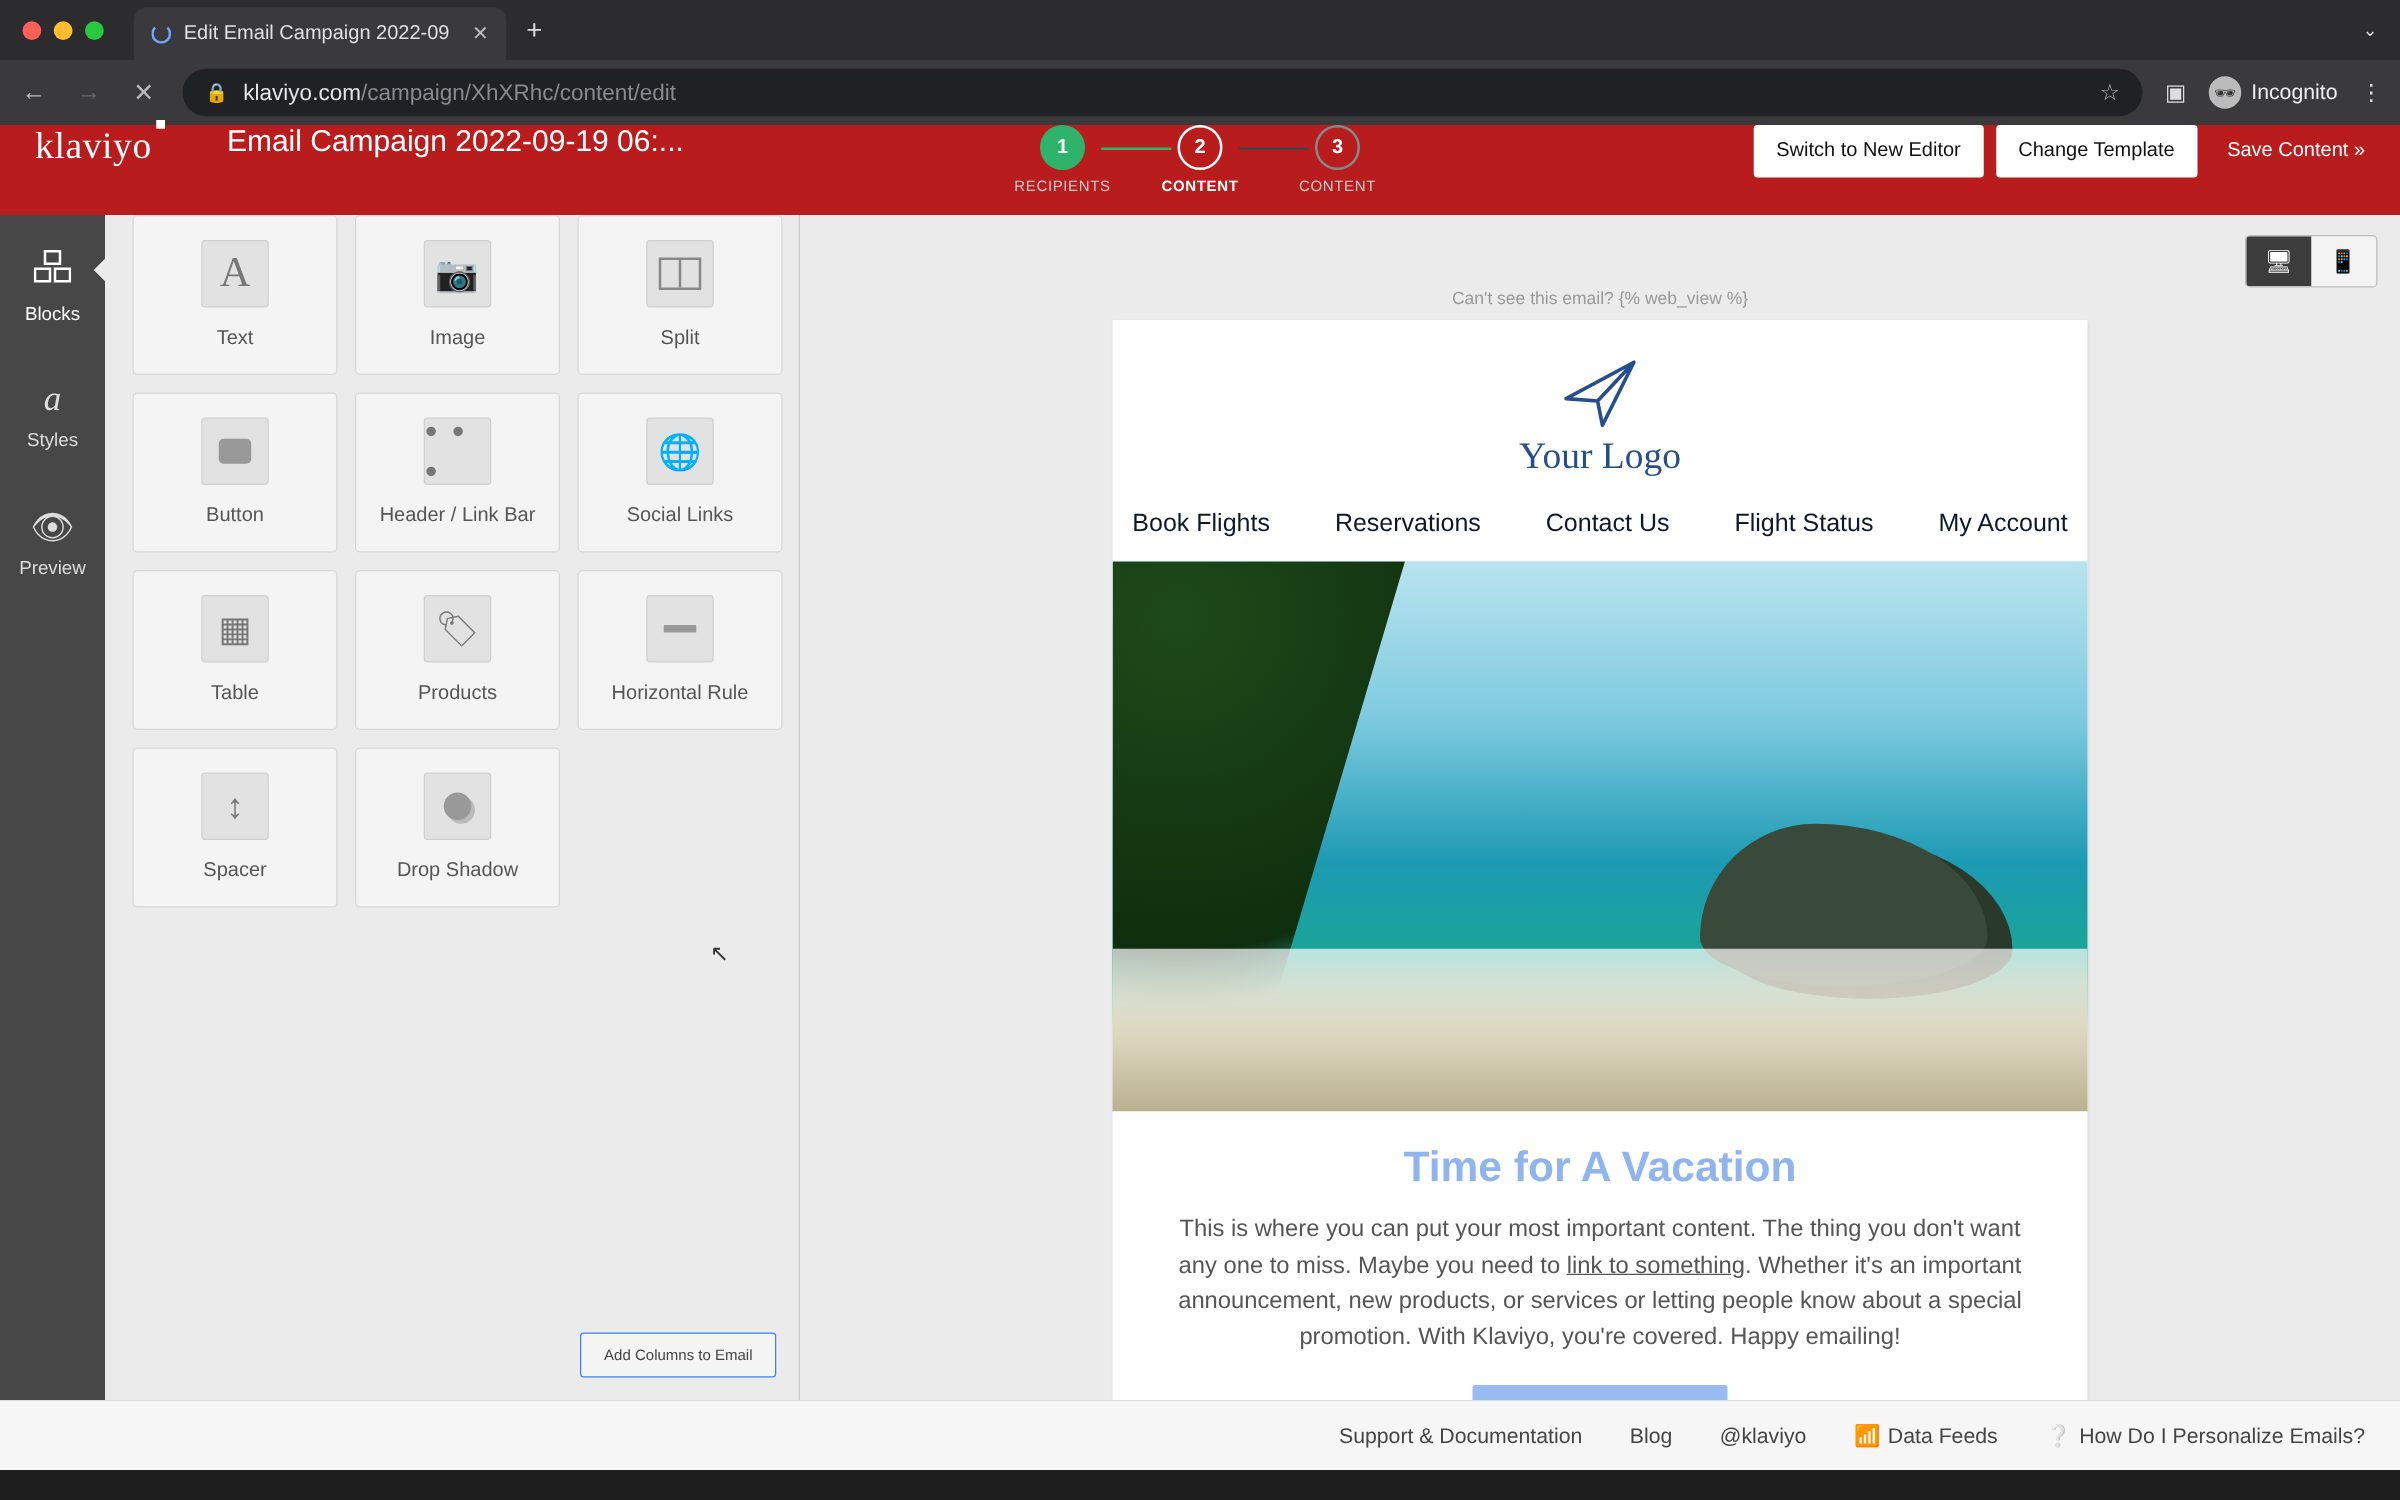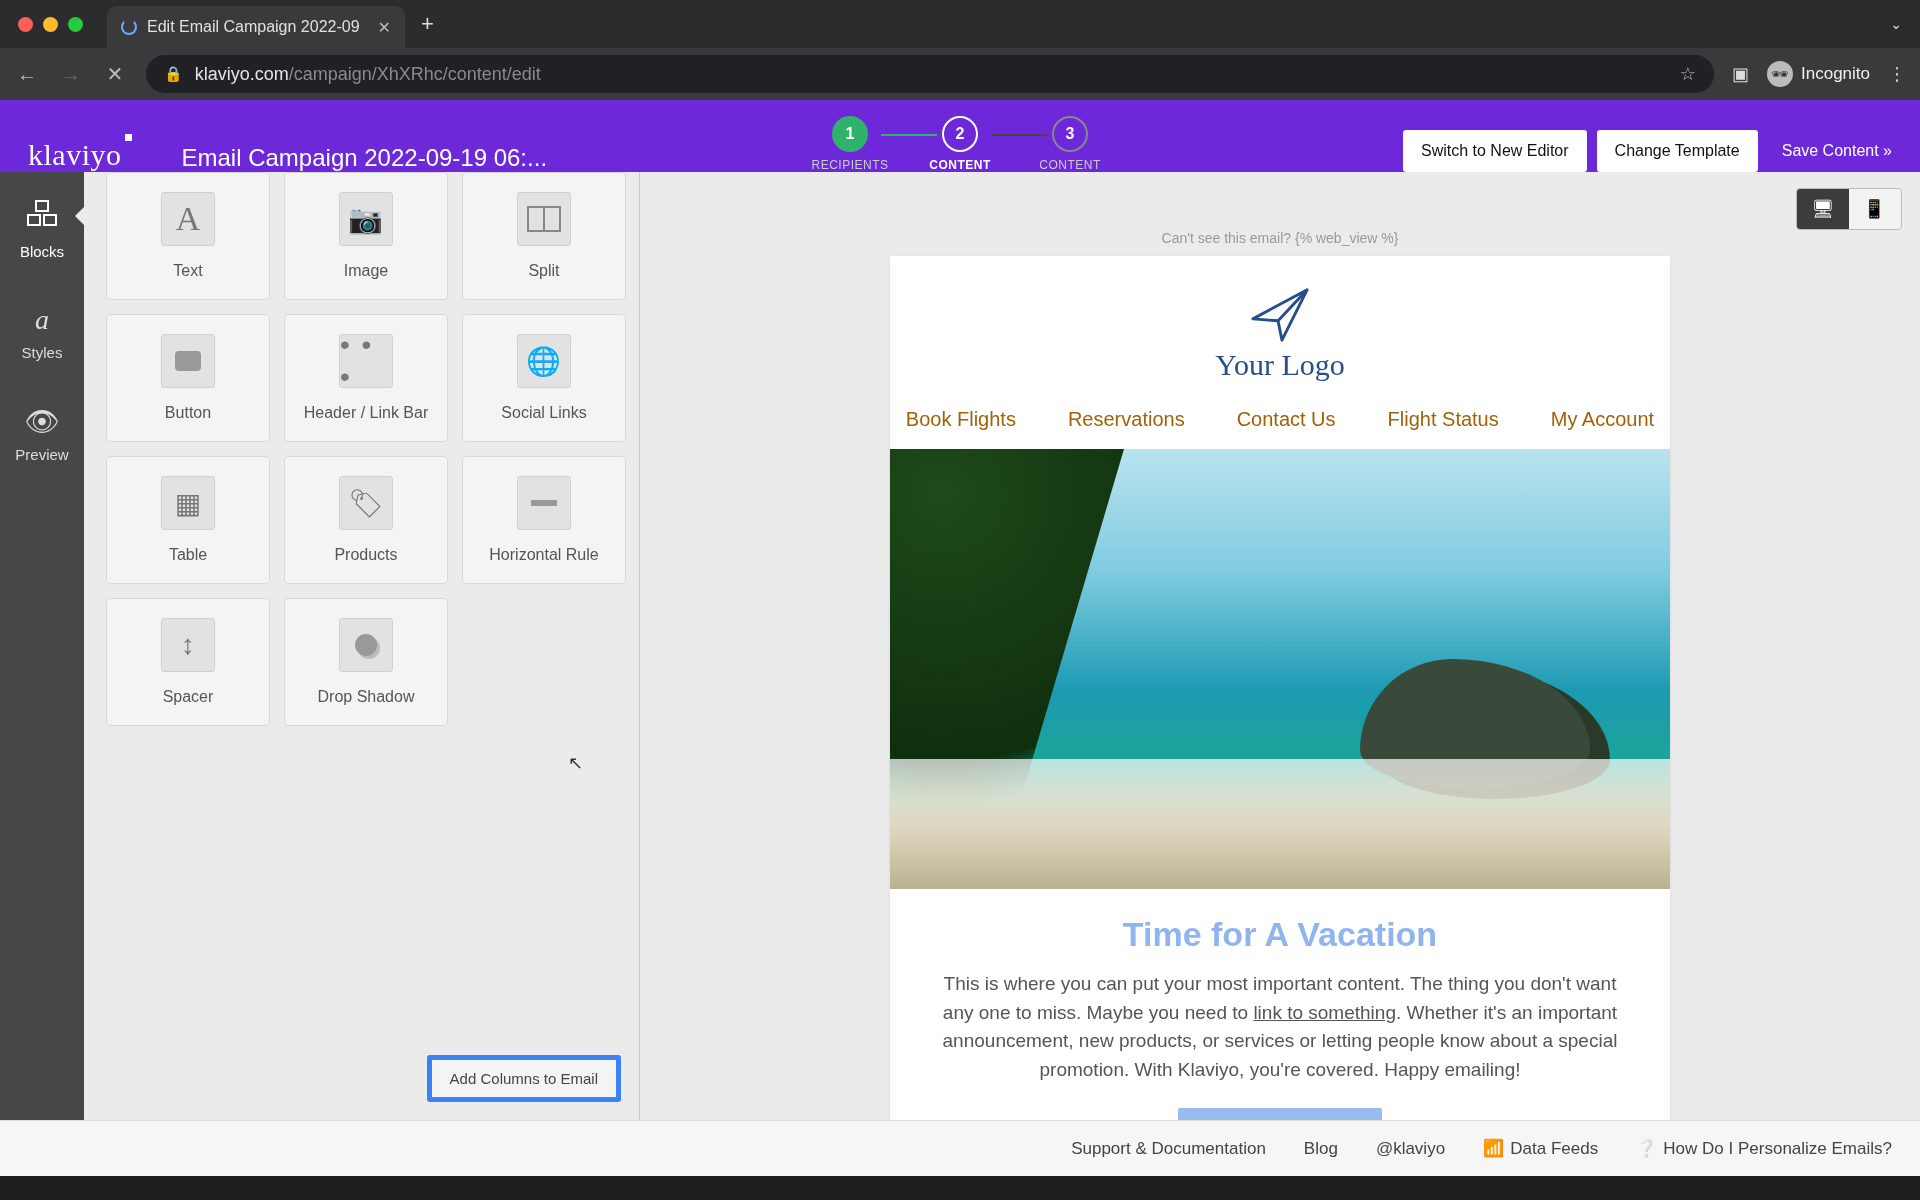--- a/index.html
+++ b/index.html
@@ -25,21 +25,21 @@
   .omnibox .lock { color: #ccc; font-size: 15px; }
   .omnibox .url-path { color: #8a8a8a; }
   .omnibox .url-host { color: #e4e4e4; }
   .omnibox .star { margin-left: auto; color: #bbb; font-size: 18px; }
   .url-right { display: flex; align-items: center; gap: 18px; }
   .url-right .ext, .url-right .dots { color: #ddd; font-size: 18px; }
   .incognito { display: flex; align-items: center; gap: 8px; color: #eee; font-size: 17px; }
   .incognito .badge { width: 26px; height: 26px; background: #bbb; border-radius: 50%; display: flex; align-items: center; justify-content: center; color: #333; font-size: 14px; }
 
   
-  .app-header { background: #6d28d9; height: 72px; display: flex; align-items: flex-end; padding: 0 28px; color: #fff; position: relative; }
+  .app-header { background: #b91c1c; height: 72px; display: flex; align-items: flex-start; padding: 0 28px; color: #fff; position: relative; }
   .klaviyo-logo { font-family: Georgia, serif; font-size: 30px; letter-spacing: .5px; position: relative; }
   .klaviyo-logo::after { content: ""; position: absolute; top: -4px; right: -10px; width: 7px; height: 7px; background: #fff; }
   .campaign-title { margin-left: 60px; font-size: 24px; font-weight: 500; }
   .steps { position: absolute; left: 50%; transform: translateX(-50%); display: flex; align-items: center; gap: 0; }
   .step { display: flex; flex-direction: column; align-items: center; width: 110px; }
   .step-line { position: absolute; top: 18px; width: 56px; height: 2px; background: #444; }
   .line1.done { background: #2fb36a; left: 86px; }
   .line2 { left: 196px; }
   .step-circle { width: 36px; height: 36px; border-radius: 50%; border: 2px solid #888; color: #fff; display: flex; align-items: center; justify-content: center; font-size: 16px; font-weight: 600; }
   .step-circle.done { background: #2fb36a; border-color: #2fb36a; }
@@ -58,35 +58,35 @@
   .rail-item.active::before { content: ""; position: absolute; right: -1px; top: 14px; width: 0; height: 0; border-top: 10px solid transparent; border-bottom: 10px solid transparent; border-right: 10px solid #ebebeb; }
   .rail-icon { font-size: 28px; margin-bottom: 8px; }
 
   .blocks-panel { width: 556px; background: #ebebeb; display: flex; flex-direction: column; border-right: 1px solid #c9c9c9; position: relative; }
   .panel-title { font-size: 24px; font-weight: 600; color: #333; padding: 22px 24px 18px; position: relative; }
   .block-grid { display: grid; grid-template-columns: repeat(3, 164px); gap: 14px; padding: 0 22px; }
   .block { background: #f4f4f4; border: 1px solid #d8d8d8; border-radius: 4px; height: 128px; display: flex; flex-direction: column; align-items: center; justify-content: center; cursor: grab; }
   .block-icon { width: 54px; height: 54px; background: #e2e2e2; border: 1px solid #d0d0d0; border-radius: 3px; display: flex; align-items: center; justify-content: center; color: #777; font-size: 28px; margin-bottom: 16px; }
   .block-label { font-size: 16px; color: #555; font-weight: 500; }
   .add-columns { margin: auto 18px 18px auto; }
-  .add-columns button { background: #f4f4f4; border: 5px solid #3b82f6; border-radius: 3px; padding: 10px 18px; font-size: 15px; color: #444; cursor: pointer; font-weight: 500; margin-top: 47px; }
+  .add-columns button { background: #f4f4f4; border: 1px solid #3b82f6; border-radius: 3px; padding: 10px 18px; font-size: 12px; color: #444; cursor: pointer; font-weight: 500; margin-top: 47px; }
 
   .canvas { flex: 1; display: flex; flex-direction: column; align-items: center; position: relative; overflow: hidden; }
   .view-toggle { position: absolute; top: 16px; right: 18px; display: flex; border: 1px solid #bcbcbc; border-radius: 4px; overflow: hidden; background: #f3f3f3; }
   .view-toggle button { width: 52px; height: 40px; border: none; background: transparent; color: #555; font-size: 18px; display: flex; align-items: center; justify-content: center; cursor: pointer; }
   .view-toggle button.active { background: #3c3c3c; color: #fff; }
 
   .preview-hint { font-size: 14px; color: #999; margin-top: 58px; margin-bottom: 10px; }
   .email { width: 780px; background: #fff; box-shadow: 0 1px 3px rgba(0,0,0,.1); }
   .email-logo { display: flex; flex-direction: column; align-items: center; padding: 28px 0 16px; }
   .plane { width: 62px; height: 62px; position: relative; }
   .plane svg { width: 100%; height: 100%; }
   .logo-text { font-family: "Brush Script MT", cursive; font-size: 30px; color: #254e8a; margin-top: 2px; }
   .email-nav { display: flex; justify-content: center; gap: 52px; padding: 10px 0 18px; }
-  .email-nav span { font-size: 20px; color: #a16207; cursor: pointer; }
+  .email-nav span { font-size: 20px; color: #0f172a; cursor: pointer; }
   .hero { width: 100%; height: 440px; background: linear-gradient(180deg, #b9e3ef 0%, #7fcbe0 28%, #1c9ab3 55%, #1aa596 72%, #e4dfc9 88%, #c7bfa3 100%); position: relative; overflow: hidden; }
   .palm { position: absolute; left: 0; top: 0; width: 260px; height: 100%; background: radial-gradient(circle at 20% 10%, #1e4a1a 0%, #0f2e0d 60%, transparent 70%); clip-path: polygon(0 0, 90% 0, 70% 40%, 55% 70%, 40% 100%, 0 100%); }
   .rock { position: absolute; right: 80px; bottom: 100px; width: 230px; height: 130px; background: #3a4a3a; border-radius: 40% 60% 50% 50% / 70% 70% 30% 30%; box-shadow: 20px 10px 0 #2a3a2a; }
   .surf { position: absolute; bottom: 0; left: 0; right: 0; height: 130px; background: linear-gradient(180deg, rgba(255,255,255,.7), #d9d2b8 60%, #b9b190); }
   .email-h1 { text-align: center; color: #8fb4ee; font-size: 34px; font-weight: 700; margin: 26px 0 16px; }
   .email-text { text-align: center; color: #555; font-size: 19px; line-height: 1.5; padding: 0 40px; }
   .email-text a { color: #555; }
   .cta { display: block; margin: 24px auto 0; background: #8fb4ee; color: #fff; border: none; padding: 16px 40px; font-size: 26px; font-family: Georgia, serif; border-radius: 2px; opacity: .9; }
 
   

